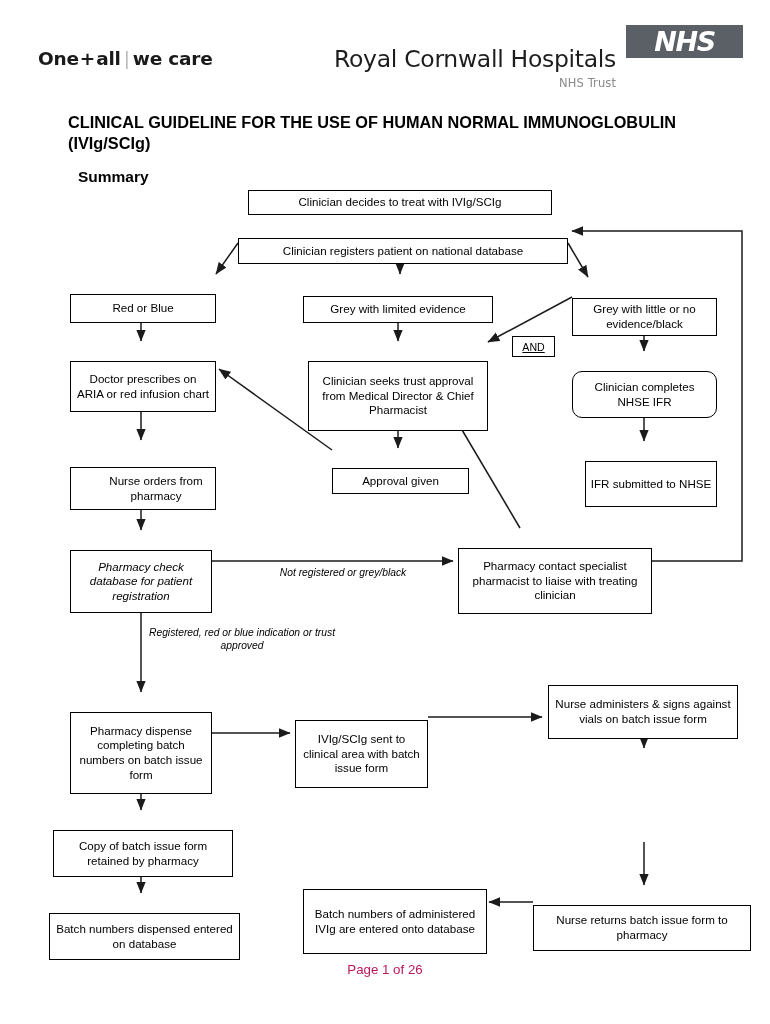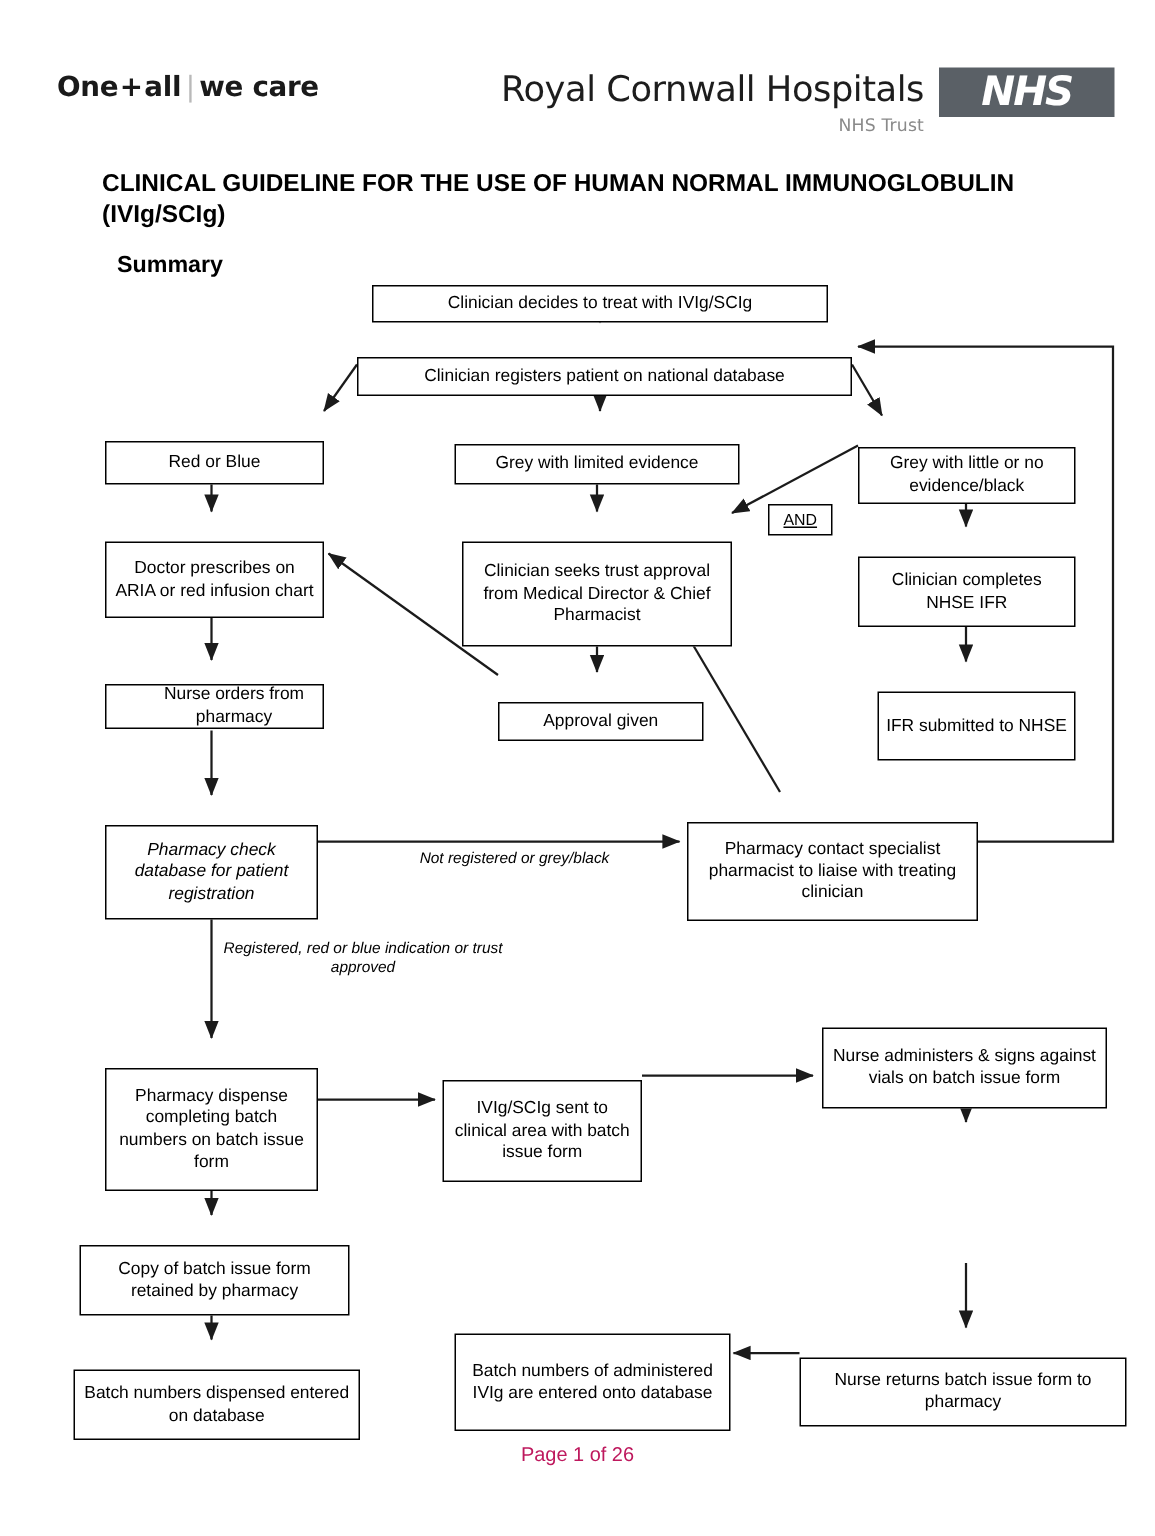--- a/index.html
+++ b/index.html
@@ -58,21 +58,21 @@
     position: absolute;
     right: 154px; top: 76px;
     font-family: "DejaVu Sans", sans-serif;
     font-size: 11.5px;
     color: #8a8a8a;
     letter-spacing: 0.1px;
     white-space: nowrap;
   }
   #nhs-logo {
     position: absolute;
-    right: 27px; top: 45px;
+    right: 27px; top: 25px;
     width: 117px; height: 33px;
     background: #5a6066;
     color: #ffffff;
     font-family: "DejaVu Sans", sans-serif;
     font-weight: bold;
     font-style: italic;
     font-size: 27px;
     letter-spacing: -1.3px;
     display: flex;
     align-items: center;
@@ -257,23 +257,23 @@
     <div class="node" style="left:238px; top:218px; width:330px; height:26px;">Clinician registers patient on national database</div>
 
     <div class="node" style="left:303px; top:276px; width:190px; height:27px;">Grey with limited evidence</div>
 
     <div class="node" style="left:572px; top:278px; width:145px; height:38px;">Grey with little or no evidence/black</div>
 
     <div class="node" style="left:70px; top:341px; width:146px; height:51px;">Doctor prescribes on ARIA or red infusion chart</div>
 
     <div class="node" style="left:308px; top:341px; width:180px; height:70px;">Clinician seeks trust approval from Medical Director &amp; Chief Pharmacist</div>
 
-    <div class="node" style="left:572px; top:351px; width:145px; height:47px;">Clinician completes NHSE IFR</div>
-
-    <div class="node" style="left:70px; top:436px; width:146px; height:30px;padding-left:30px;">Nurse orders from pharmacy</div>
+    <div class="node" style="left:572px; top:351px; width:145px; height:47px;border-radius:10px;">Clinician completes NHSE IFR</div>
+
+    <div class="node" style="left:70px; top:447px; width:146px; height:43px;padding-left:30px;">Nurse orders from pharmacy</div>
 
     <div class="node" style="left:332px; top:448px; width:137px; height:26px;">Approval given</div>
 
     <div class="node" style="left:585px; top:441px; width:132px; height:46px;">IFR submitted to NHSE</div>
 
     <div class="node" style="left:70px; top:530px; width:142px; height:63px;font-style:italic;">Pharmacy check database for patient registration</div>
 
     <div class="node" style="left:458px; top:528px; width:194px; height:66px;">Pharmacy contact specialist pharmacist to liaise with treating clinician</div>
 
     <div class="node" style="left:70px; top:692px; width:142px; height:82px;">Pharmacy dispense completing batch numbers on batch issue form</div>

